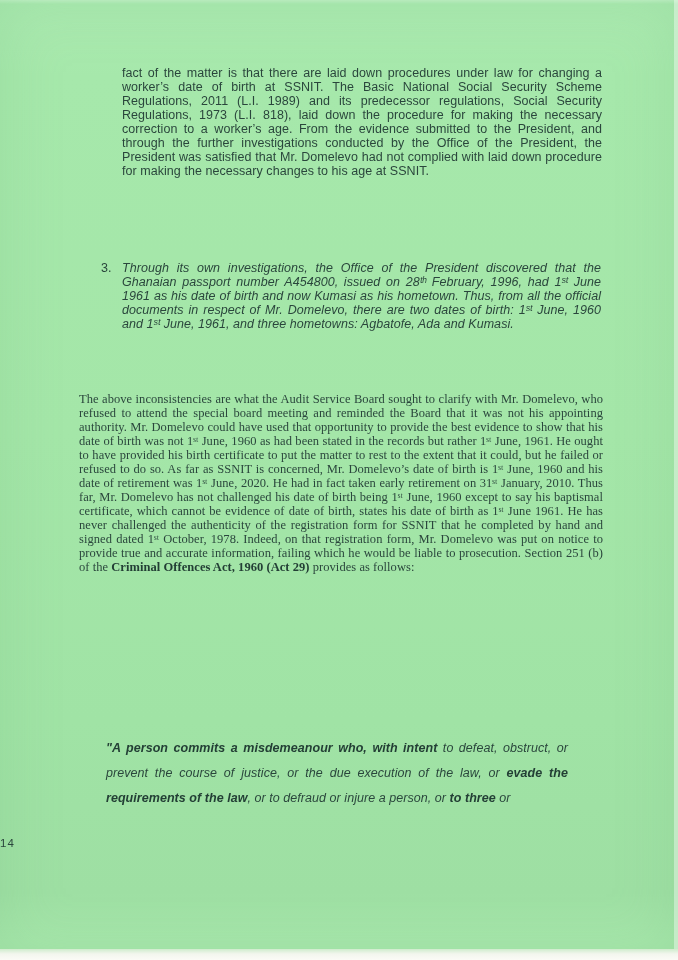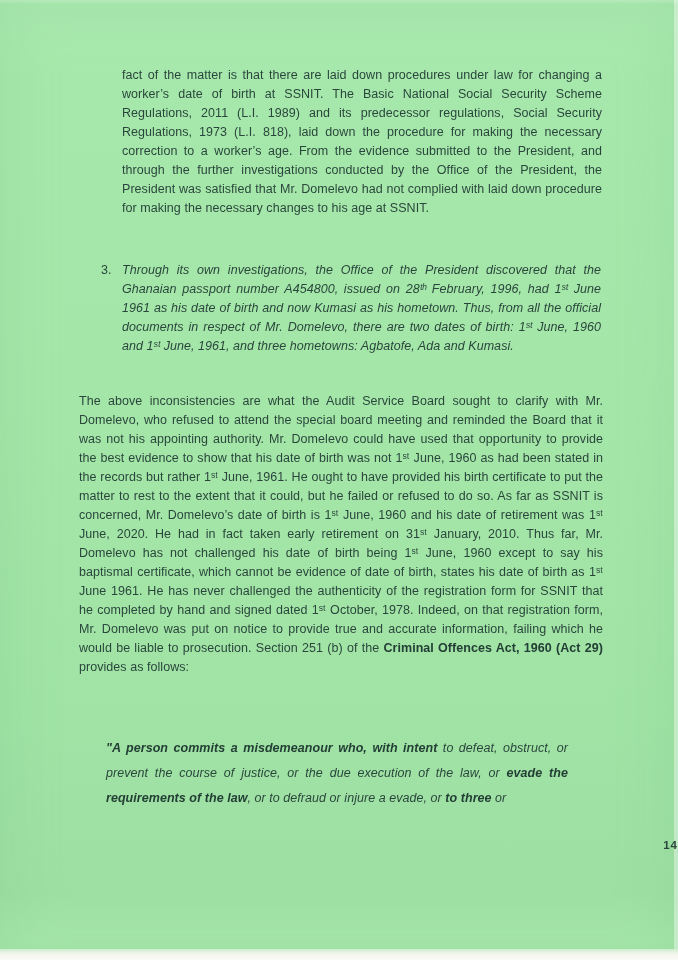--- a/index.html
+++ b/index.html
@@ -34,42 +34,41 @@
   .edge-right {
     position: absolute;
     top: 0; right: 0; bottom: 11px;
     width: 4px;
     background: rgba(255,255,255,0.40);
   }
   .txt {
     position: absolute;
     color: #2a463c;
     font-size: 12.5px;
-    line-height: 19px;
+    line-height: 14px;
     text-align: justify;
     text-justify: inter-word;
     letter-spacing: 0.05px;
   }
   .para-continuation { left: 122px; top: 66px;  width: 480px; }
   .list-item-number  { left: 101px; top: 261px; width: 18px; text-align: left; }
   .list-item-text    { left: 122px; top: 261px; width: 479px; font-style: italic; }
-  .para-main         { left: 79px;  top: 392px; width: 524px; }
+  .para-main         { left: 79px;  top: 392px; width: 524px; font-family: Liberation Serif, serif; }
   .quote-block {
     left: 106px; top: 736px; width: 462px;
     font-style: italic;
     line-height: 25px;
   }
   .b  { font-weight: bold; color: #233f35; }
   .bi { font-weight: bold; font-style: italic; color: #233f35; }
   .page-number {
     left: 0; top: 836px; width: 678px;
-    text-align: right;
+    text-align: left;
     font-size: 11.5px;
     letter-spacing: 1px;
-    font-weight: bold;
   }
 </style>
 </head>
 <body>
 
 <div class="viewport">
   <div class="paper"></div>
   <div class="edge-bottom"></div>
   <div class="edge-right"></div>
 
@@ -77,17 +76,17 @@
 
   <div class="txt list-item-number">3.</div>
 
   <div class="txt list-item-text">Through its own investigations, the Office of the President discovered that the Ghanaian passport number A454800, issued on 28ᵗʰ February, 1996, had 1ˢᵗ June 1961 as his date of birth and now Kumasi as his hometown. Thus, from all the official documents in respect of Mr. Domelevo, there are two dates of birth: 1ˢᵗ June, 1960 and 1ˢᵗ June, 1961, and three hometowns: Agbatofe, Ada and Kumasi.</div>
 
   <div class="txt para-main">
     <span>The above inconsistencies are what the Audit Service Board sought to clarify with Mr. Domelevo, who refused to attend the special board meeting and reminded the Board that it was not his appointing authority. Mr. Domelevo could have used that opportunity to provide the best evidence to show that his date of birth was not 1ˢᵗ June, 1960 as had been stated in the records but rather 1ˢᵗ June, 1961. He ought to have provided his birth certificate to put the matter to rest to the extent that it could, but he failed or refused to do so. As far as SSNIT is concerned, Mr. Domelevo’s date of birth is 1ˢᵗ June, 1960 and his date of retirement was 1ˢᵗ June, 2020. He had in fact taken early retirement on 31ˢᵗ January, 2010. Thus far, Mr. Domelevo has not challenged his date of birth being 1ˢᵗ June, 1960 except to say his baptismal certificate, which cannot be evidence of date of birth, states his date of birth as 1ˢᵗ June 1961. He has never challenged the authenticity of the registration form for SSNIT that he completed by hand and signed dated 1ˢᵗ October, 1978. Indeed, on that registration form, Mr. Domelevo was put on notice to provide true and accurate information, failing which he would be liable to prosecution. Section 251 (b) of the </span><span class="b">Criminal Offences Act, 1960 (Act 29)</span><span> provides as follows:</span>
   </div>
 
   <div class="txt quote-block">
-    <span class="bi">"A person commits a misdemeanour who, with intent </span><span>to defeat, obstruct, or prevent the course of justice, or the due execution of the law, or </span><span class="bi">evade the requirements of the law</span><span>, or to defraud or injure a evade, or </span><span class="bi">to three</span><span> or</span>
+    <span class="bi">"A person commits a misdemeanour who, with intent </span><span>to defeat, obstruct, or prevent the course of justice, or the due execution of the law, or </span><span class="bi">evade the requirements of the law</span><span>, or to defraud or injure a person, or </span><span class="bi">to three</span><span> or</span>
   </div>
 
   <div class="txt page-number">14</div>
 </div>
 
 </body></html>

